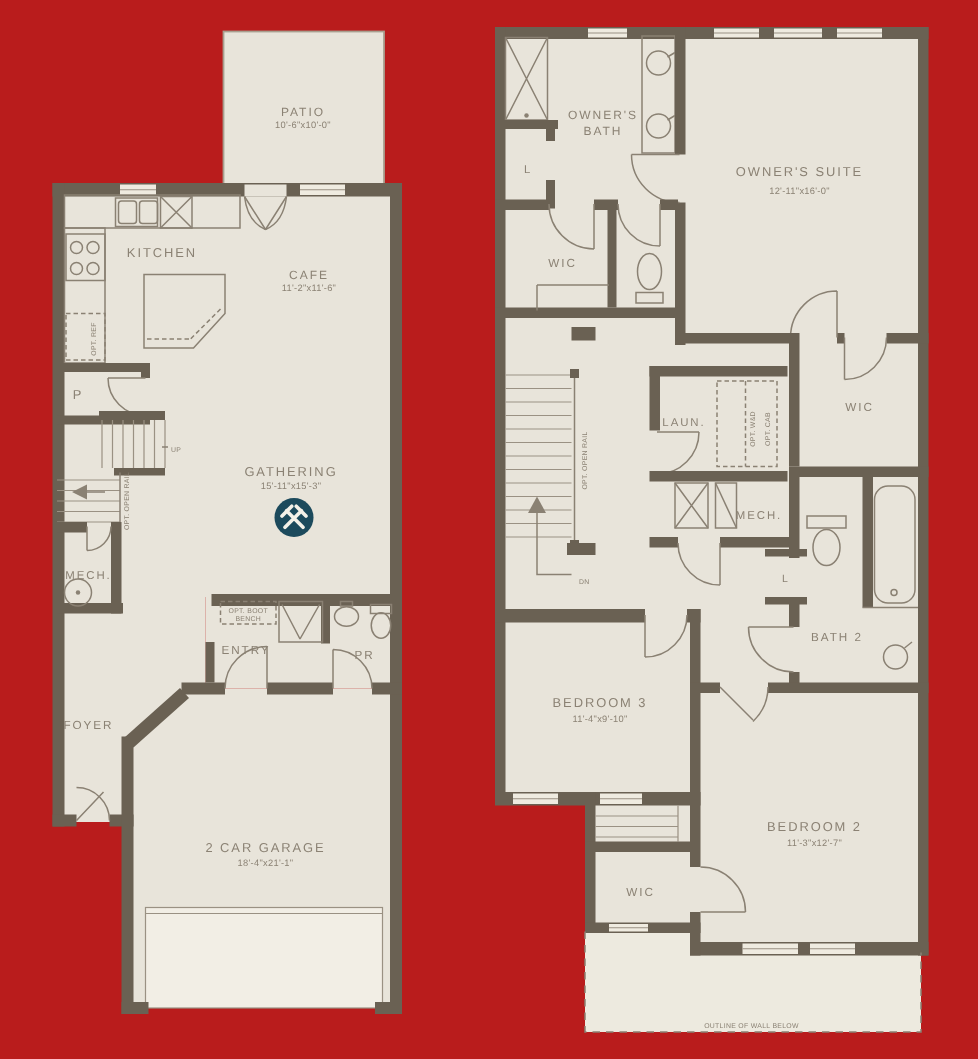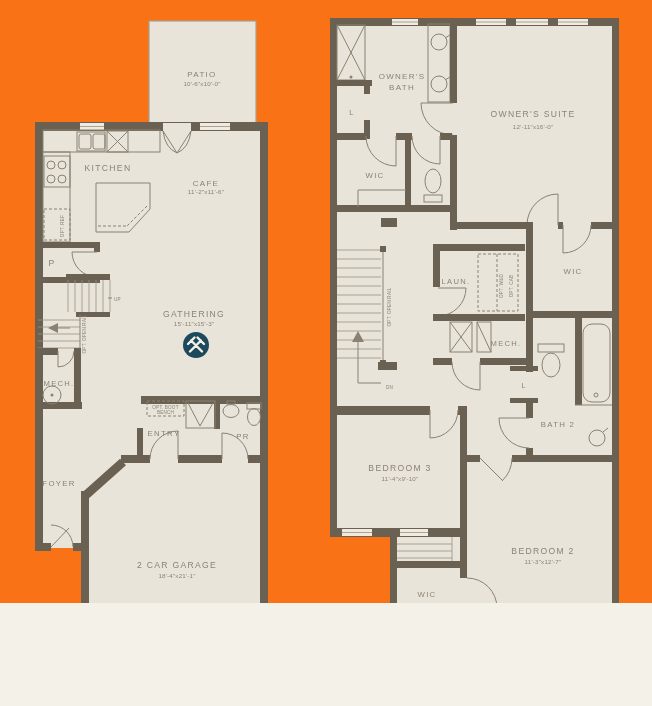--- a/index.html
+++ b/index.html
@@ -1,16 +1,16 @@
 <!DOCTYPE html>
 <html><head>
 <meta charset="utf-8">
 <style>
   html,body{margin:0;padding:0;background:#f4f1e8;}
-  .plan{position:relative;width:652px;height:603px;background:#f97316;overflow:hidden;text-align:center;}
+  .plan{position:relative;width:652px;height:706px;background:#b91c1c;overflow:hidden;text-align:center;}
   svg{position:absolute;left:0;top:0;}
   .wall{fill:#6a6153;}
   .wline{stroke:#6a6153;fill:none;}
   .t{stroke:#8a8173;stroke-width:1;fill:none;}
   .t2{stroke:#9a9183;stroke-width:0.8;fill:none;}
   .d{stroke-dasharray:3 2;}
   .d2{stroke-dasharray:5 4;}
   .roomfill{fill:#e8e4da;}
   .open{fill:#e8e4da;}
   .win{fill:#efebe0;}

